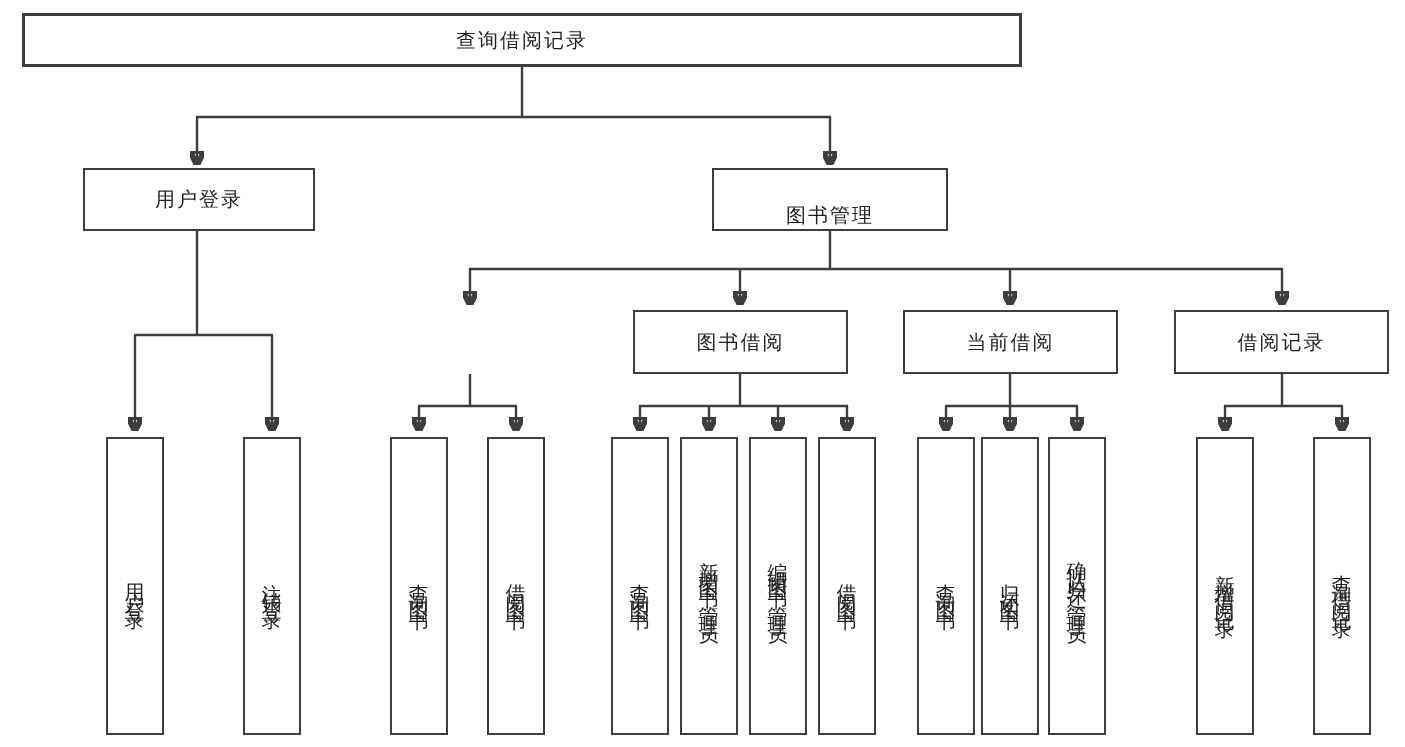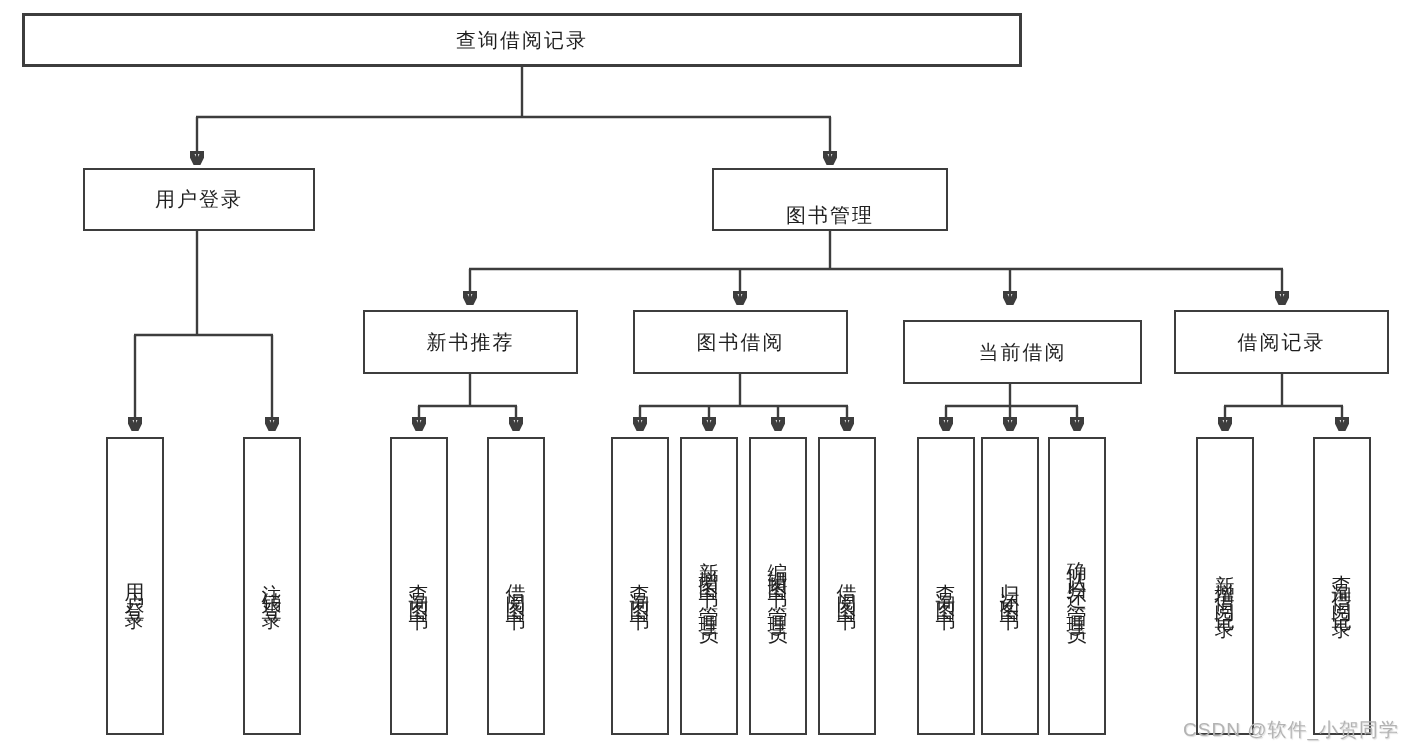--- a/index.html
+++ b/index.html
@@ -124,27 +124,24 @@
     <span class="hlabel">查询借阅记录</span>
   </div>
 
   <div class="box" style="left:83px; top:168px; width:232px; height:63px;">
     <span class="hlabel">用户登录</span>
   </div>
   <div class="box" style="left:712px; top:168px; width:236px; height:63px;align-items:flex-end;">
     <span class="hlabel">图书管理</span>
   </div>
 
-  <div class="box" style="left:363px; top:310px; width:215px; height:64px;">
-    <span class="hlabel">新书推荐</span>
-  </div>
   <div class="box" style="left:633px; top:310px; width:215px; height:64px;justify-content:center;">
     <span class="hlabel">图书借阅</span>
   </div>
-  <div class="box" style="left:903px; top:320px; width:239px; height:64px;align-items:center;">
+  <div class="box" style="left:903px; top:310px; width:215px; height:64px;align-items:center;">
     <span class="hlabel">当前借阅</span>
   </div>
   <div class="box" style="left:1174px; top:310px; width:215px; height:64px;">
     <span class="hlabel">借阅记录</span>
   </div>
 
   <div class="box leaf" style="left:106px; top:437px; width:58px; height:298px;">
     <span class="vlabel">用户登录</span>
   </div>
   <div class="box leaf" style="left:243px; top:437px; width:58px; height:298px;">
@@ -181,15 +178,14 @@
     <span class="vlabel">确认归还（管理员）</span>
   </div>
 
   <div class="box leaf" style="left:1196px; top:437px; width:58px; height:298px;">
     <span class="vlabel">新增借阅记录</span>
   </div>
   <div class="box leaf" style="left:1313px; top:437px; width:58px; height:298px;">
     <span class="vlabel">查询借阅记录</span>
   </div>
 
-  <div class="watermark">CSDN @软件_小贺同学</div>
 
 </div>
 
 </body></html>

